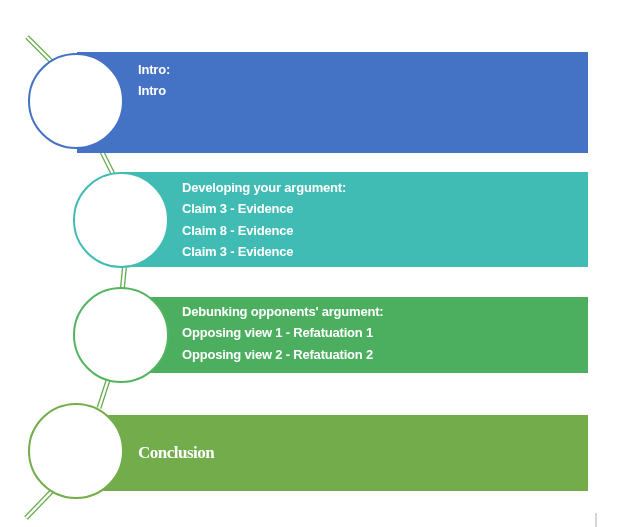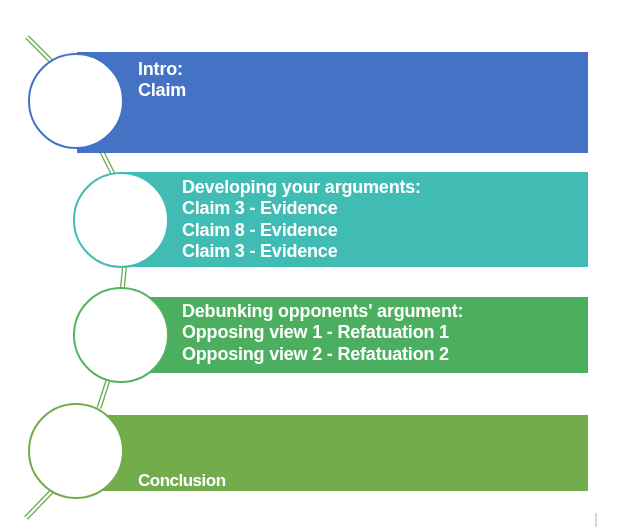--- a/index.html
+++ b/index.html
@@ -31,21 +31,21 @@
     stroke-width: 2.4;
     stroke-linecap: butt;
   }
   .bar {
     position: absolute;
     z-index: 2;
     color: var(--pal-text_white);
     font-weight: bold;
   }
   .bar .txt {
-    font-size: 18px;
+    font-size: 13px;
     line-height: 21.3px;
     letter-spacing: -0.2px;
   }
   .bar1 {
     left: 77px; top: 52px; width: 511px; height: 101px;
     background: var(--pal-blue);
   }
   .bar1 .txt { padding: 7px 0 0 61px; }
   .bar2 {
     left: 122px; top: 172px; width: 466px; height: 95px;
@@ -54,21 +54,22 @@
   .bar2 .txt { padding: 5px 0 0 60px; }
   .bar3 {
     left: 122px; top: 297px; width: 466px; height: 76px;
     background: var(--pal-green);
   }
   .bar3 .txt { padding: 4px 0 0 60px; }
   .bar4 {
     left: 77px; top: 415px; width: 511px; height: 76px;
     background: var(--pal-olive);
     display: flex;
-    align-items: flex-end;
+    align-items: center;
+    font-family: Liberation Serif, serif;
   }
   .bar4 .txt {
     padding-left: 61px;
     font-size: 17px;
     letter-spacing: -0.5px;
     line-height: 20px;
   }
   .circle {
     position: absolute;
     z-index: 3;
@@ -115,27 +116,27 @@
     </g>
     <g>
       <line class="conn-outer" x1="53" y1="490" x2="26" y2="518"></line>
       <line class="conn-inner" x1="53" y1="490" x2="26" y2="518"></line>
     </g>
   </svg>
 
   <div class="bar bar1">
     <div class="txt">
       <div>Intro:</div>
-      <div>Claim</div>
+      <div>Intro</div>
     </div>
   </div>
 
   <div class="bar bar2">
     <div class="txt">
-      <div>Developing your arguments:</div>
+      <div>Developing your argument:</div>
       <div>Claim 3 - Evidence</div>
       <div>Claim 8 - Evidence</div>
       <div>Claim 3 - Evidence</div>
     </div>
   </div>
 
   <div class="bar bar3">
     <div class="txt">
       <div>Debunking opponents' argument:</div>
       <div>Opposing view 1 - Refatuation 1</div>

